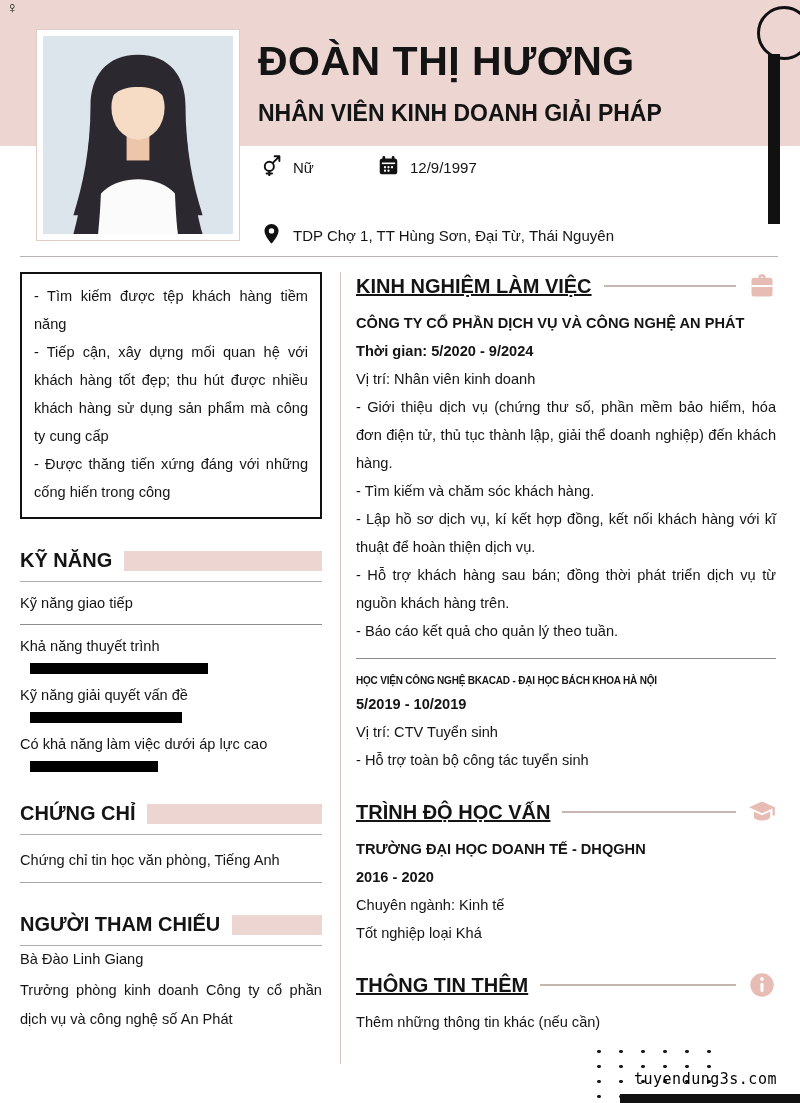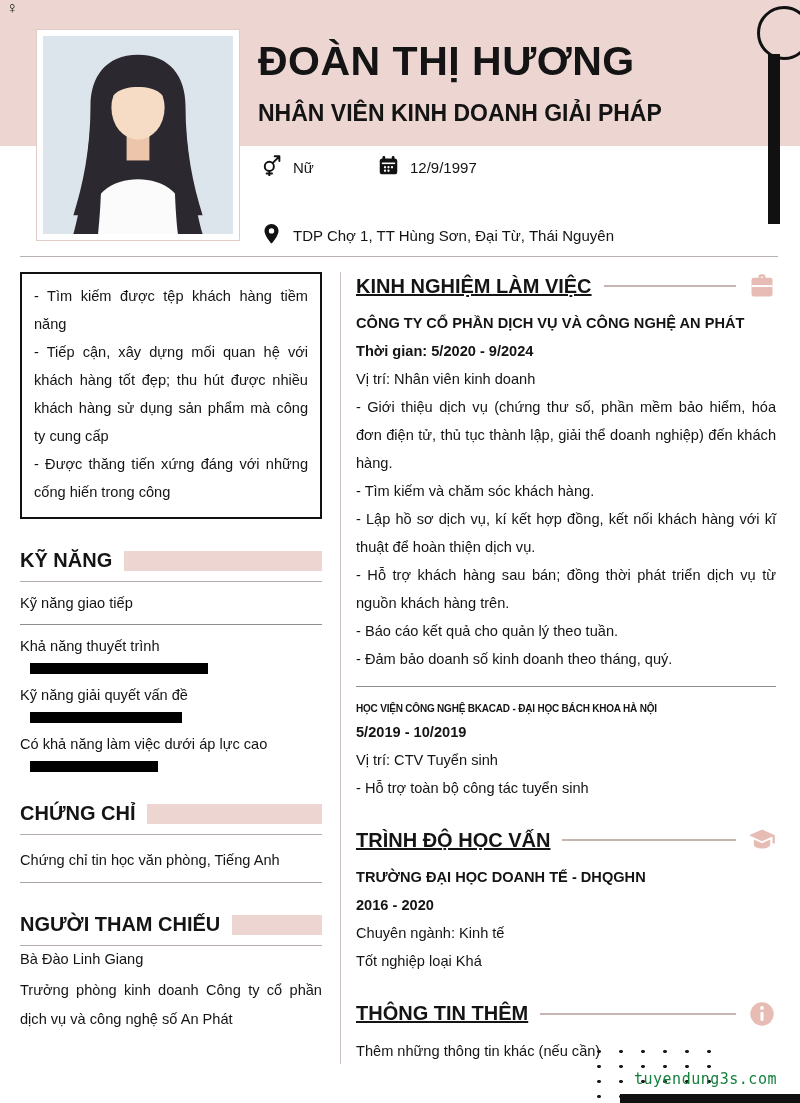--- a/index.html
+++ b/index.html
@@ -71,21 +71,21 @@
   .tight { font-size:10px; letter-spacing:-0.2px; white-space:nowrap; }
   .bullets p { text-align:justify; }
   .job-sep { height:1px; background:#8d8d8d; margin:13px 0 12px; }
 
   
   .dots { position:absolute; left:588px; top:1044px; width:138px; height:58px;
           background-image:radial-gradient(circle, #1c1c1c 1.7px, transparent 1.9px);
           background-size:22px 15px; }
   .watermark { position:absolute; left:634px; top:1070px;
                font-family:"DejaVu Sans Mono", monospace; font-size:15px;
-               color:#15803d; letter-spacing:.5px; }
+               color:#000000; letter-spacing:.5px; }
   .bottom-bar { position:absolute; left:620px; top:1094px; width:180px; height:9px; background:#111; }
 </style>
 </head>
 <body>
 
 <div class="page">
 
   <div class="band"></div>
   <div class="corner-glyph">♀</div>
   <div class="decor-circle"></div>
@@ -209,21 +209,20 @@
     <div class="entry">
       <p class="b">CÔNG TY CỔ PHẦN DỊCH VỤ VÀ CÔNG NGHỆ AN PHÁT</p>
       <p class="b">Thời gian: 5/2020 - 9/2024</p>
       <p>Vị trí: Nhân viên kinh doanh</p>
       <div class="bullets">
         <p>- Giới thiệu dịch vụ (chứng thư số, phần mềm bảo hiểm, hóa đơn điện tử, thủ tục thành lập, giải thể doanh nghiệp) đến khách hàng.</p>
         <p>- Tìm kiếm và chăm sóc khách hàng.</p>
         <p>- Lập hồ sơ dịch vụ, kí kết hợp đồng, kết nối khách hàng với kĩ thuật để hoàn thiện dịch vụ.</p>
         <p>- Hỗ trợ khách hàng sau bán; đồng thời phát triển dịch vụ từ nguồn khách hàng trên.</p>
         <p>- Báo cáo kết quả cho quản lý theo tuần.</p>
-        <p>- Đảm bảo doanh số kinh doanh theo tháng, quý.</p>
       </div>
     </div>
 
     <div class="job-sep"></div>
 
     <div class="entry">
       <p class="b tight">HỌC VIỆN CÔNG NGHỆ BKACAD - ĐẠI HỌC BÁCH KHOA HÀ NỘI</p>
       <p class="b">5/2019 - 10/2019</p>
       <p>Vị trí: CTV Tuyển sinh</p>
       <div class="bullets">

